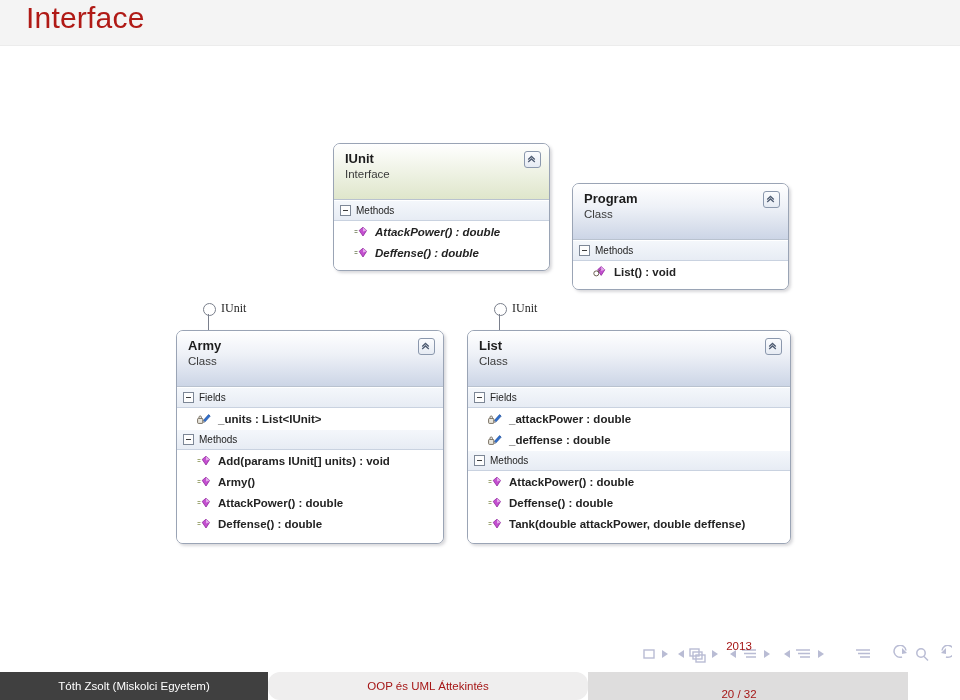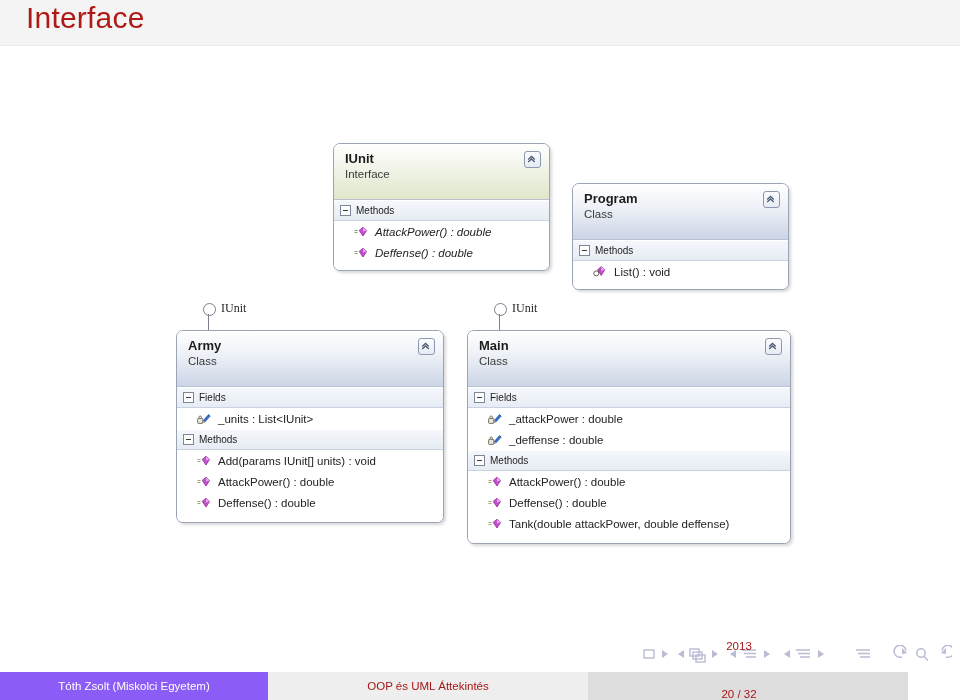--- a/index.html
+++ b/index.html
@@ -116,21 +116,21 @@
   
   .mem {
     display: flex;
     align-items: center;
     height: 21px;
     padding-left: 20px;
     font-size: 11.5px;
     color: #232323;
     background: #ffffff;
   }
-  .mem .mtxt { margin-left: 6px; white-space: nowrap; }
+  .mem .mtxt { margin-left: 6px; white-space: nowrap; font-weight: bold; }
   .mem.italic .mtxt { font-style: italic; }
   .micon { width: 15px; height: 14px; flex: 0 0 auto; position: relative; }
   .micon svg { display: block; }
 
   
   .lolli { position: absolute; }
   .lolli .circ {
     position: absolute;
     left: 0; top: 0;
     width: 11px; height: 11px;
@@ -170,29 +170,30 @@
     font-size: 11.5px;
   }
   .f-seg {
     display: flex;
     align-items: center;
     height: 28px;
     box-sizing: border-box;
   }
   .f-author {
     width: 268px;
-    background: #8b5cf6;
+    background: #404040;
     color: #ffffff;
     justify-content: center;
   }
   .f-title {
     width: 320px;
     background: #efeeee;
     color: #a51616;
     justify-content: center;
+    border-radius: 12px;
   }
   .f-meta {
     width: 320px;
     background: #dedddd;
     color: #a51616;
     justify-content: flex-end;
     padding-right: 18px;
     gap: 36px;
     flex-direction: column;
   }
@@ -324,20 +325,30 @@
         <span class="mtxt">Add(params IUnit[] units) : void</span>
       </div>
       <div class="mem">
         <span class="micon">
           <svg width="15" height="14" viewBox="0 0 15 14">
             <path d="M0.5 5.5 h3 M0.5 7.5 h3" stroke="#a0a877" stroke-width="1"></path>
             <path d="M9 2.2 L12.6 5.4 L9 11 L5.2 5.4 Z" fill="#c44fd0" stroke="#8f2a9c" stroke-width="0.8"></path>
             <path d="M9 2.2 L12.6 5.4 L9 6.6 Z" fill="#e3a8ea"></path>
           </svg>
         </span>
+        <span class="mtxt">Army()</span>
+      </div>
+      <div class="mem">
+        <span class="micon">
+          <svg width="15" height="14" viewBox="0 0 15 14">
+            <path d="M0.5 5.5 h3 M0.5 7.5 h3" stroke="#a0a877" stroke-width="1"></path>
+            <path d="M9 2.2 L12.6 5.4 L9 11 L5.2 5.4 Z" fill="#c44fd0" stroke="#8f2a9c" stroke-width="0.8"></path>
+            <path d="M9 2.2 L12.6 5.4 L9 6.6 Z" fill="#e3a8ea"></path>
+          </svg>
+        </span>
         <span class="mtxt">AttackPower() : double</span>
       </div>
       <div class="mem">
         <span class="micon">
           <svg width="15" height="14" viewBox="0 0 15 14">
             <path d="M0.5 5.5 h3 M0.5 7.5 h3" stroke="#a0a877" stroke-width="1"></path>
             <path d="M9 2.2 L12.6 5.4 L9 11 L5.2 5.4 Z" fill="#c44fd0" stroke="#8f2a9c" stroke-width="0.8"></path>
             <path d="M9 2.2 L12.6 5.4 L9 6.6 Z" fill="#e3a8ea"></path>
           </svg>
         </span>
@@ -347,21 +358,21 @@
     </div>
 
     <div class="lolli" style="left:494px; top:258px;">
       <span class="circ"></span>
       <span class="stem"></span>
       <span class="llabel">IUnit</span>
     </div>
 
     <div class="clsbox" style="left:467px; top:285px; width:322px;">
       <div class="hdr cls">
-        <div class="cls-name">Main</div>
+        <div class="cls-name">List</div>
         <div class="cls-kind">Class</div>
         <div class="collapse-btn">
           <svg width="13" height="13" viewBox="0 0 13 13">
             <path d="M3.2 7.4 L6.5 4.4 L9.8 7.4" fill="none" stroke="#4f5c72" stroke-width="1.3"></path>
             <path d="M3.2 10 L6.5 7 L9.8 10" fill="none" stroke="#4f5c72" stroke-width="1.3"></path>
           </svg>
         </div>
       </div>
 
       <div class="sec">

